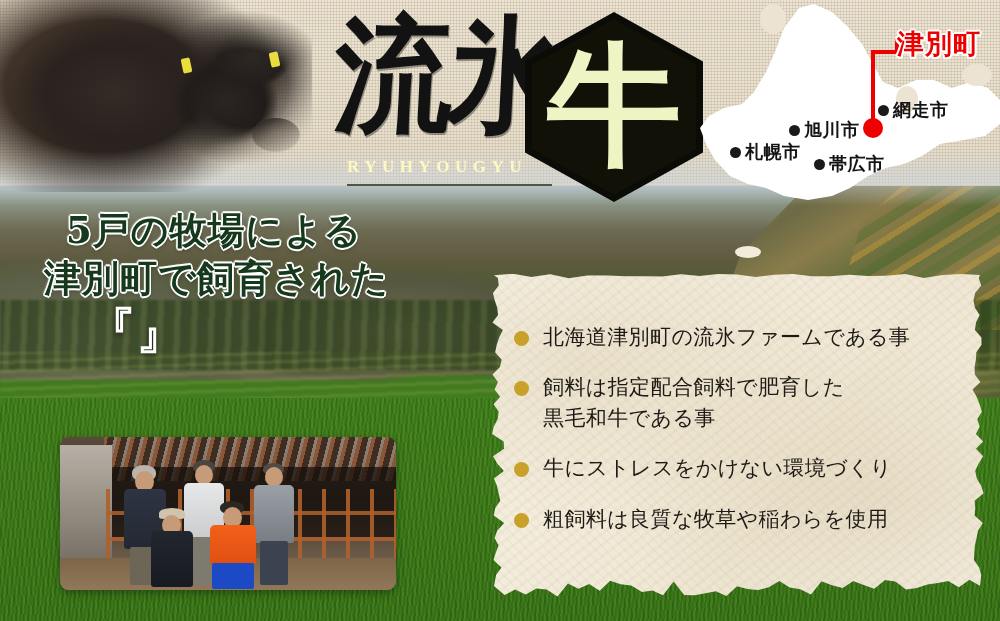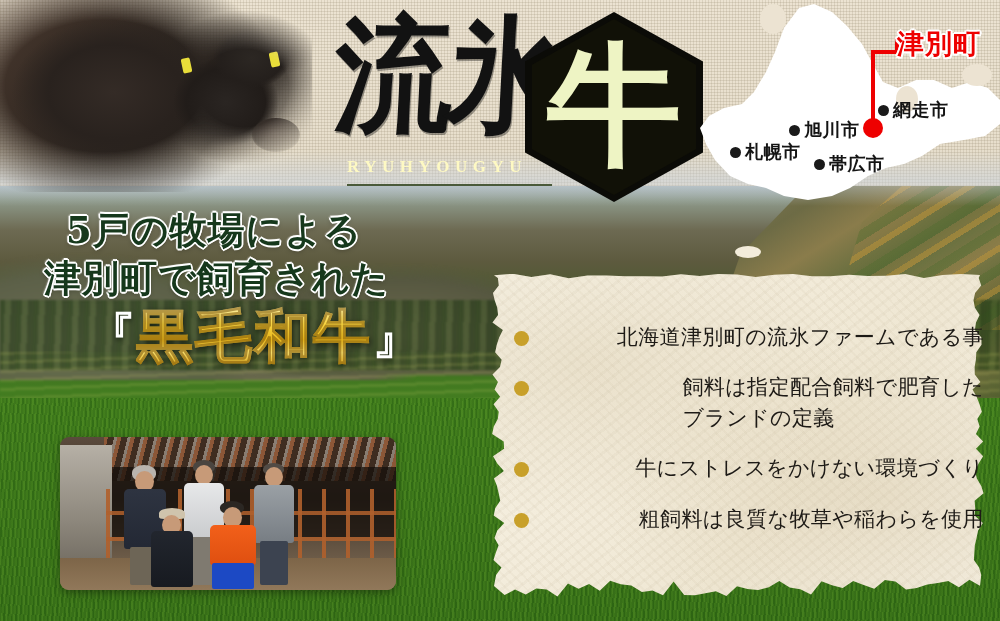--- a/index.html
+++ b/index.html
@@ -324,21 +324,21 @@
     font-family: "DejaVu Serif", "Liberation Serif", serif;
     font-size: 26px; font-weight: 700; color: #fdfaf0;
     letter-spacing: 3px; white-space: nowrap;
     text-shadow: 0 1px 2px rgba(0,0,0,0.6);
   }
   .panel-notch {
     position: absolute; left: 735px; top: 246px; width: 26px; height: 12px;
     background: #f3ecdb; border-radius: 50%; z-index: 11;
   }
   .bullets { position: absolute; left: 514px; top: 322px; width: 470px; z-index: 13; }
-  .bullet-row { display: flex; align-items: flex-start; margin-bottom: 20px; justify-content: space-between; }
+  .bullet-row { display: flex; align-items: flex-start; margin-bottom: 20px; }
   .bullet-dot {
     width: 15px; height: 15px; border-radius: 50%;
     background: #c8a02a; flex: none; margin-top: 9px; margin-right: 14px;
   }
   .bullet-text {
     font-family: "DejaVu Sans", "Liberation Sans", sans-serif;
     font-size: 21px; line-height: 1.45; font-weight: 500;
     color: #1d1a16; letter-spacing: 0.4px;
   }
   .bullet-text .l2 { display: block; }
@@ -405,21 +405,20 @@
   <div class="target-line-h"></div>
   <div class="target-line-v"></div>
   <div class="target-dot"></div>
   <div class="target-label">津別町</div>
 
   <div class="headline">
     <div class="hl-line hl-line-1">5戸の牧場による</div>
     <div class="hl-line hl-line-2">津別町で飼育された</div>
     <div class="hl-emph-row">
       <span class="hl-bracket">『</span>
-      <span class="hl-emph">黒毛和牛</span>
       <span class="hl-bracket">』</span>
     </div>
   </div>
 
   <div class="farmers">
     <div class="barn-roof"></div>
     <div class="barn-dark"></div>
     <div class="barn-wall"></div>
     <div class="barn-fence"></div>
     <div class="barn-ground"></div>
@@ -462,21 +461,21 @@
   <div class="panel" style="clip-path: polygon(6px 1.2px, 24.7px -0.3px, 43.4px 3px, 62.1px 0.2px, 80.8px 4.3px, 99.5px 1.6px, 118.2px 1.6px, 136.8px 2.2px, 155.5px 2.2px, 174.2px 2.4px, 192.9px 0.2px, 211.6px 2px, 230.3px -0.1px, 249px 0.4px, 267.7px 2.9px, 286.4px 0.8px, 305.1px -0.1px, 323.8px 2.3px, 342.5px 2.3px, 361.2px 0.7px, 379.8px 2px, 398.5px 1.8px, 417.2px 0px, 435.9px 4.1px, 454.6px 1px, 473.3px -0.1px, 492px 1.1px, 490.7px 4px, 493.2px 11.4px, 487.1px 18.9px, 485.5px 26.3px, 486.9px 33.7px, 491.6px 41.1px, 488px 48.5px, 486.9px 56px, 493.4px 63.4px, 493.5px 70.8px, 488.3px 78.3px, 487.9px 85.7px, 486.6px 93.1px, 486.8px 100.5px, 492.4px 107.9px, 484.5px 115.4px, 488.6px 122.8px, 491.5px 130.2px, 493.8px 137.7px, 489.3px 145.1px, 491.6px 152.5px, 487.9px 159.9px, 495.1px 167.4px, 487.9px 174.8px, 495.1px 182.2px, 490.6px 189.6px, 487.1px 197.1px, 488.8px 204.5px, 493.2px 211.9px, 495.5px 219.3px, 486.6px 226.8px, 487.2px 234.2px, 486.5px 241.6px, 494.8px 249px, 490.1px 256.4px, 488.5px 263.9px, 486.8px 271.3px, 486.3px 278.7px, 485.9px 286.1px, 491.1px 293.6px, 493.2px 301px, 492px 311.7px, 481.4px 305.7px, 470.9px 313.2px, 460.3px 306.9px, 449.7px 309.1px, 439.2px 310.6px, 428.6px 314px, 418px 315.4px, 407.5px 307.4px, 396.9px 306.1px, 386.3px 314.7px, 375.8px 311px, 365.2px 307.1px, 354.7px 314px, 344.1px 311.2px, 333.5px 307.2px, 323px 320.5px, 312.4px 315.3px, 301.8px 313.5px, 291.3px 307.1px, 280.7px 313.3px, 270.1px 316.1px, 259.6px 315px, 249px 312.3px, 238.4px 322px, 227.9px 317.3px, 217.3px 319.3px, 206.7px 321.3px, 196.2px 321.1px, 185.6px 307.5px, 175px 321.2px, 164.5px 316.4px, 153.9px 317.9px, 143.3px 311.6px, 132.8px 310.3px, 122.2px 306.7px, 111.7px 316.8px, 101.1px 309.9px, 90.5px 314.8px, 80px 309.6px, 69.4px 322.4px, 58.8px 315.5px, 48.3px 314.4px, 37.7px 320.6px, 27.1px 315.6px, 16.6px 321px, 6px 311.9px, 8.1px 301px, 13.5px 293.6px, 5.5px 286.1px, 7.8px 278.7px, 10.6px 271.3px, 6.5px 263.9px, 9.3px 256.4px, 16.3px 249px, 5.7px 241.6px, 7.2px 234.2px, 12.2px 226.8px, 10.7px 219.3px, 9px 211.9px, 6px 204.5px, 15.9px 197.1px, 9.3px 189.6px, 5.1px 182.2px, 16.1px 174.8px, 15.7px 167.4px, 4.2px 159.9px, 5.8px 152.5px, 9.8px 145.1px, 10.8px 137.7px, 5.6px 130.2px, 12.2px 122.8px, 6.6px 115.4px, 10px 107.9px, 4.5px 100.5px, 12px 93.1px, 13.7px 85.7px, 7.2px 78.3px, 8.8px 70.8px, 11.2px 63.4px, 14.9px 56px, 4.5px 48.5px, 10.1px 41.1px, 9.3px 33.7px, 6.7px 26.3px, 5px 18.9px, 10.8px 11.4px, 9.9px 4px); mask-image: none;"></div>
   <div class="panel-notch"></div>
 
   <div class="bullets">
     <div class="bullet-row">
       <span class="bullet-dot"></span>
       <span class="bullet-text">北海道津別町の流氷ファームである事</span>
     </div>
     <div class="bullet-row">
       <span class="bullet-dot"></span>
-      <span class="bullet-text"><span>飼料は指定配合飼料で肥育した</span><span class="l2">ブランドの定義</span></span>
+      <span class="bullet-text"><span>飼料は指定配合飼料で肥育した</span><span class="l2">黒毛和牛である事</span></span>
     </div>
     <div class="bullet-row">
       <span class="bullet-dot"></span>
       <span class="bullet-text">牛にストレスをかけない環境づくり</span>
     </div>
     <div class="bullet-row">
       <span class="bullet-dot"></span>
       <span class="bullet-text">粗飼料は良質な牧草や稲わらを使用</span>
     </div>
   </div>

